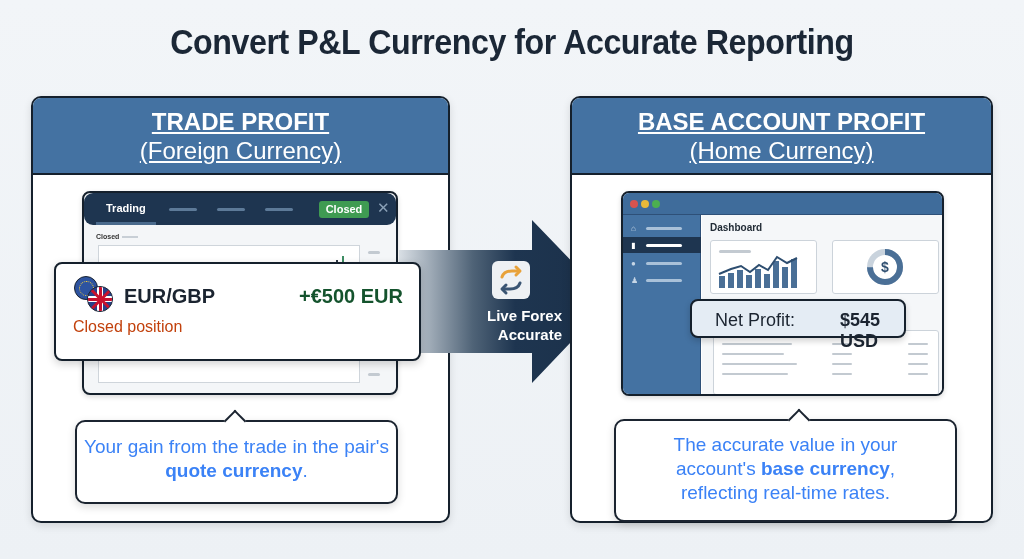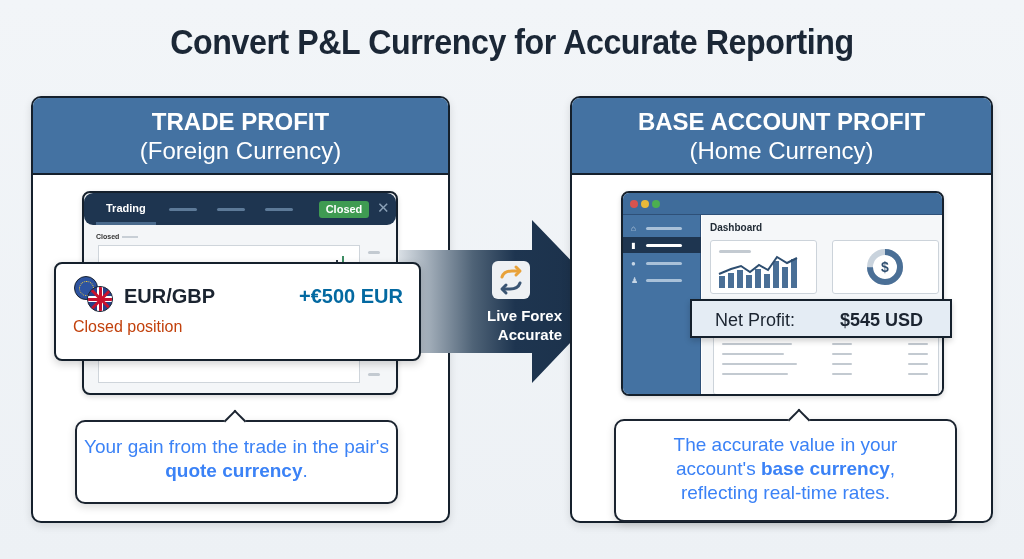--- a/index.html
+++ b/index.html
@@ -28,20 +28,21 @@
     overflow: hidden;
     box-shadow: 0 3px 8px rgba(0,0,0,0.12);
   }
   .panel.left { left: 31px; width: 419px; }
   .panel.right { left: 570px; width: 423px; }
   .panel-head {
     height: 77px; background: #4472a2;
     border-bottom: 2px solid #15202c;
     text-align: center; color: #fff;
     padding-top: 10px;
+    text-decoration: underline;
   }
   .panel-head .h1 { font-size: 24px; font-weight: 700; line-height: 28px; }
   .panel-head .h2 { font-size: 24px; font-weight: 400; line-height: 30px; }
 
   
   .trade-win {
     position: absolute; left: 82px; top: 191px; width: 316px; height: 204px;
     background: #f4f6f8; border: 2px solid #15202c; border-radius: 8px;
     overflow: hidden; box-shadow: 0 2px 5px rgba(0,0,0,0.15);
   }
@@ -89,21 +90,21 @@
     background: #27418a; border: 1.5px solid #1b2430; overflow: hidden;
   }
   .flag-uk .w1 { position: absolute; left: 9px; top: 0; width: 6px; height: 26px; background: #fff; }
   .flag-uk .w2 { position: absolute; left: 0; top: 9px; width: 26px; height: 6px; background: #fff; }
   .flag-uk .r1 { position: absolute; left: 10.5px; top: 0; width: 3px; height: 26px; background: #c8102e; }
   .flag-uk .r2 { position: absolute; left: 0; top: 10.5px; width: 26px; height: 3px; background: #c8102e; }
   .flag-uk .d1, .flag-uk .d2 { position: absolute; left: -5px; top: 11px; width: 36px; height: 3px; background: #c8102e; }
   .flag-uk .d1 { transform: rotate(45deg); }
   .flag-uk .d2 { transform: rotate(-45deg); }
   .pair { position: absolute; left: 68px; top: 21px; font-size: 20px; font-weight: 700; color: #1b2430; }
-  .pnl { position: absolute; right: 16px; top: 21px; font-size: 20px; font-weight: 700; color: #0369a1; }
+  .pnl { position: absolute; right: 16px; top: 21px; font-size: 20px; font-weight: 700; color: #14532d; }
   .pos-status { position: absolute; left: 17px; top: 54px; font-size: 16px; color: #c2410c; }
 
   
   .callout {
     position: absolute; background: #fff; border: 2px solid #1b2430; border-radius: 10px;
     text-align: center; font-size: 19px; color: #3b82f6; line-height: 24px;
     box-shadow: 0 3px 8px rgba(0,0,0,0.15);
   }
   .callout b { font-weight: 700; }
   .callout-tip {
@@ -148,22 +149,22 @@
     position: absolute; top: 25px; width: 107px; height: 54px; background: #fff;
     border: 1px solid #ccd3da; border-radius: 3px;
   }
   .table-box {
     position: absolute; left: 11px; top: 115px; width: 226px; height: 65px; background: #fff;
     border: 1px solid #ccd3da; border-radius: 3px;
   }
   .tline { position: absolute; height: 2px; background: #c3cad1; border-radius: 1px; }
 
   .net-card {
-    position: absolute; left: 690px; top: 299px; width: 262px; height: 39px;
-    background: #e4ecf4; border: 2px solid #15202c; border-radius: 0;
+    position: absolute; left: 690px; top: 299px; width: 216px; height: 39px;
+    background: #e4ecf4; border: 2px solid #15202c; border-radius: 8px;
     box-shadow: 0 3px 6px rgba(0,0,0,0.18);
   }
   .net-label { position: absolute; left: 23px; top: 9px; font-size: 18px; color: #1b2430; }
   .net-value { position: absolute; left: 148px; top: 9px; font-size: 18px; font-weight: 700; color: #1b2430; }
 </style>
 </head>
 <body>
 
 <div class="page">
 

